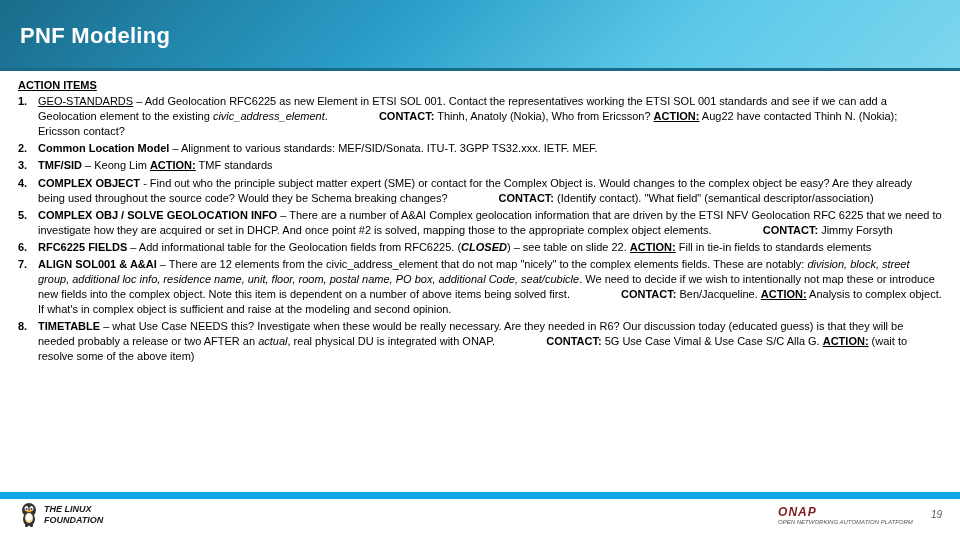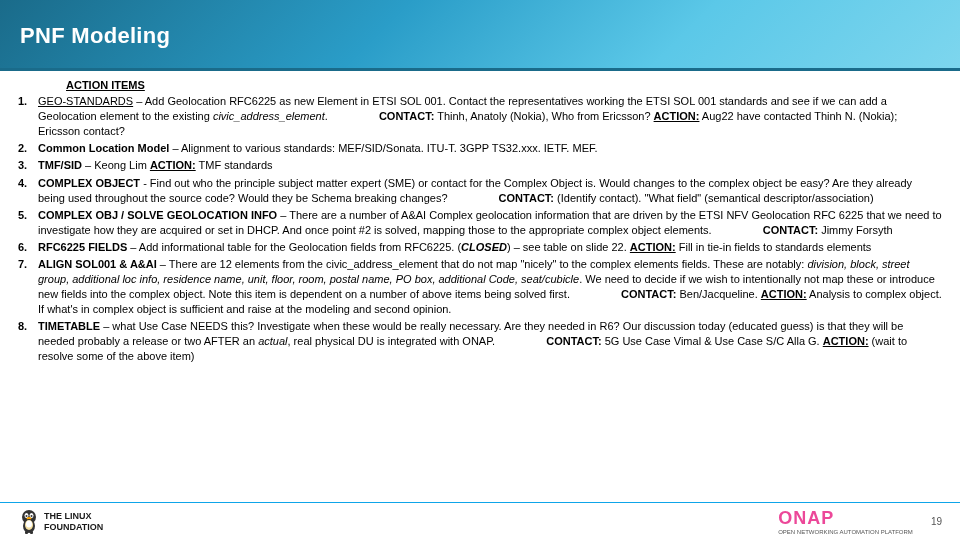--- a/index.html
+++ b/index.html
@@ -39,21 +39,20 @@
       height: calc(540px - 52px - 3px - 38px);
       overflow: hidden;
     }
 
     .action-items-header {
       font-weight: bold;
       font-size: 11px;
       color: #000;
       margin-bottom: 3px;
       text-decoration: underline;
-      margin-left: 48px;
     }
 
     .item-list {
       list-style: none;
       padding: 0;
     }
 
     .item-list li {
       display: flex;
       margin-bottom: 2.5px;
@@ -77,28 +76,29 @@
     .geo-std { font-weight: normal; text-decoration: underline; color: #000; }
     .contact { font-weight: bold; margin-left: 48px; }
     .action { font-weight: bold; text-decoration: underline; }
     .complex { font-weight: bold; color: #000; }
     .closed { color: #000; font-weight: bold; font-style: italic; }
 
     
     .footer {
       height: 38px;
       background: #fff;
-      border-top: 1px solid #0ea5e9;
+      border-top: 7px solid #0ea5e9;
       display: flex;
       align-items: center;
       justify-content: space-between;
       padding: 0 18px;
       position: absolute;
-      bottom: 0;
+      bottom: 10px;
       width: 100%;
+      font-style: italic;
     }
 
     .footer-left {
       display: flex;
       align-items: center;
       gap: 6px;
     }
 
     .linux-logo {
       display: flex;
@@ -123,23 +123,23 @@
       align-items: center;
       gap: 8px;
     }
 
     .onap-logo {
       display: flex;
       align-items: center;
     }
 
     .onap-text {
-      font-size: 18px;
-      font-weight: bold;
-      color: #ec4899;
+      font-size: 12px;
+      font-weight: bold;
+      color: #7f1d1d;
       letter-spacing: 1px;
     }
 
     .page-num {
       font-size: 10px;
       color: #555;
       margin-left: 10px;
     }
 
     .onap-sub {

